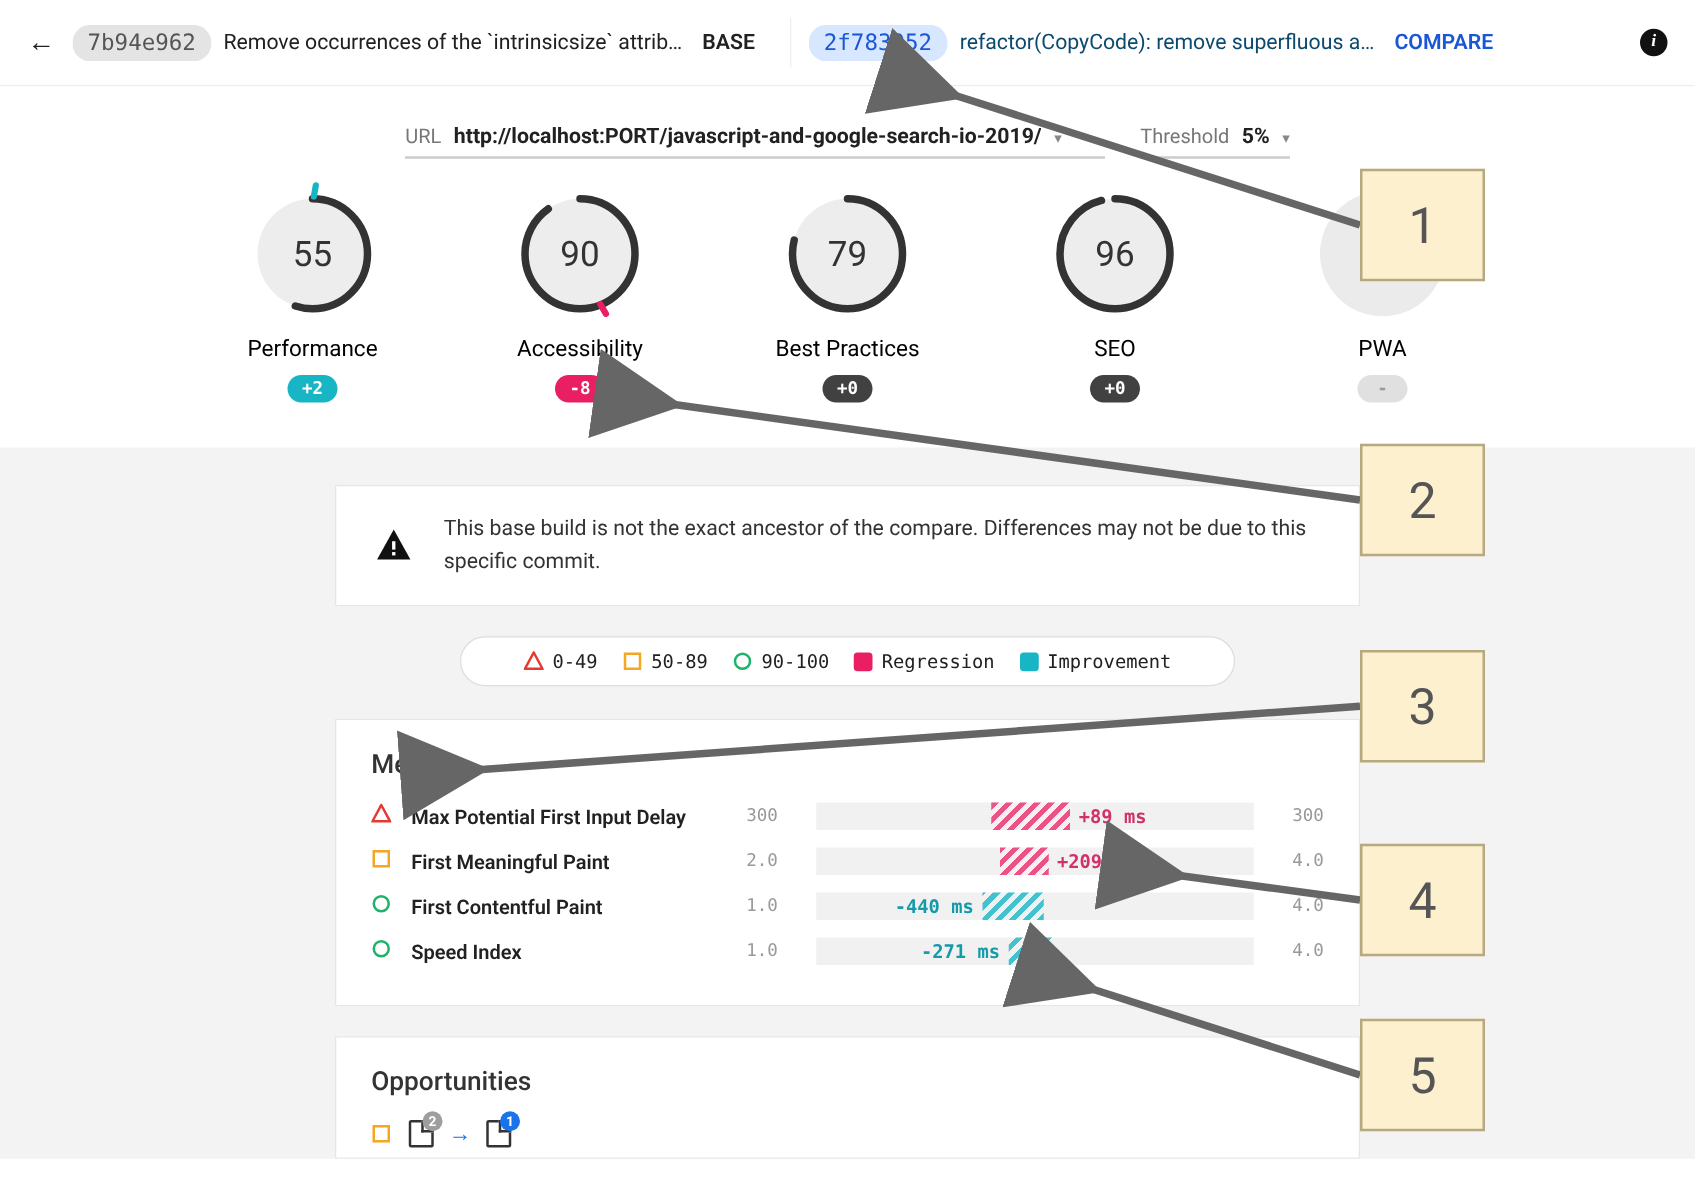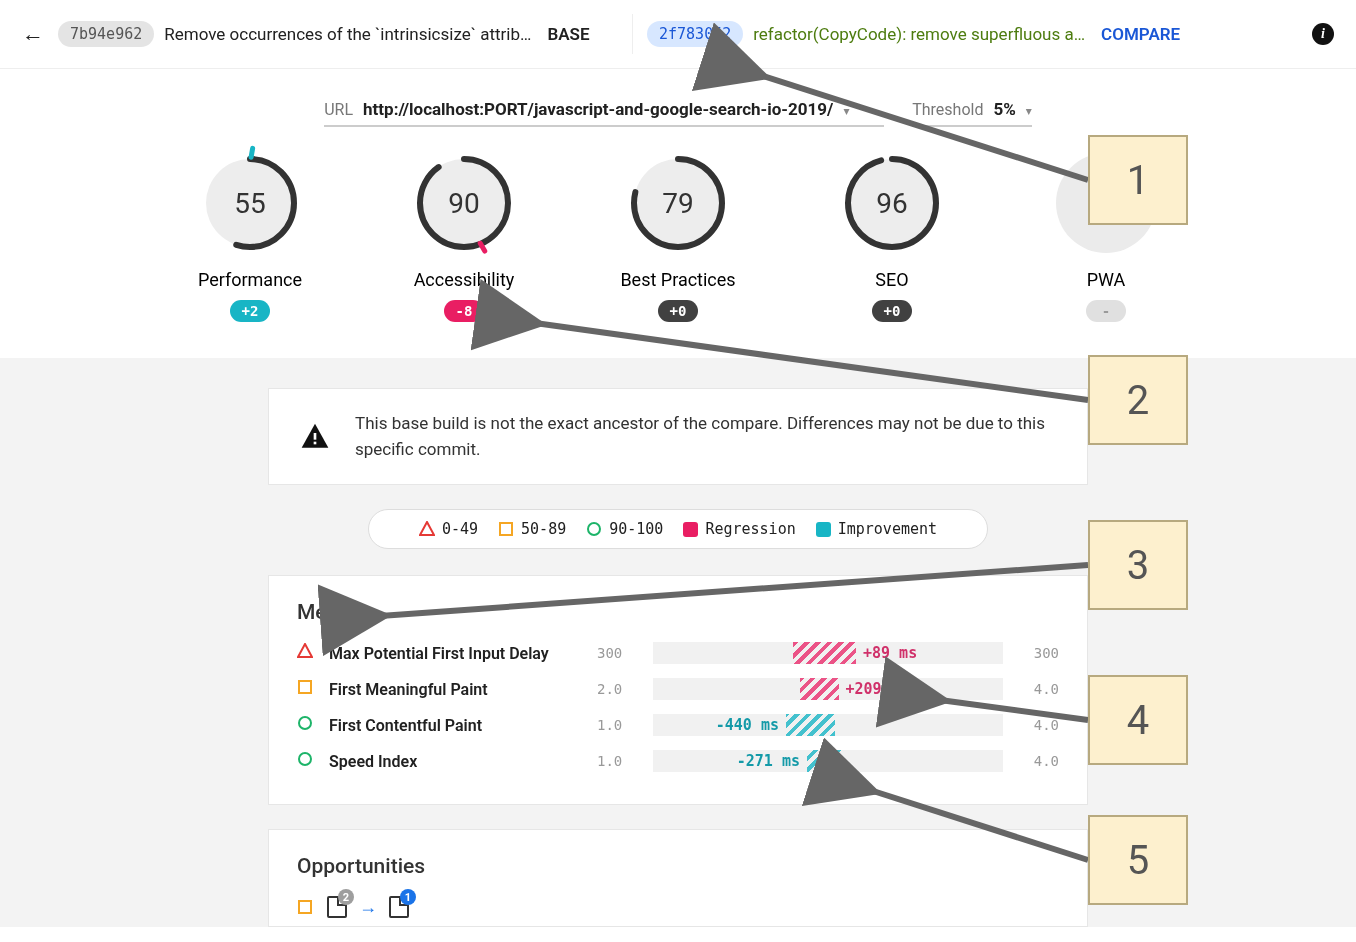--- a/index.html
+++ b/index.html
@@ -27,30 +27,30 @@
     gap: 10px;
     flex: 1;
     overflow: hidden;
     white-space: nowrap;
   }
   .commit-hash {
     font-family: "SFMono-Regular", Consolas, monospace;
     background: #e4e4e4;
     border-radius: 14px;
     padding: 4px 12px;
-    font-size: 15px;
+    font-size: 18px;
     color: #555;
   }
   .commit-hash.blue { background: #d7e7ff; color: #1a57d6; }
   .commit-msg {
     overflow: hidden;
     text-overflow: ellipsis;
     font-size: 17px;
   }
-  .commit-msg.blue { color: #4d7c0f; }
+  .commit-msg.blue { color: #0c4a6e; }
   .commit-label { font-weight: 600; font-size: 17px; padding-left: 6px; }
   .commit-label.blue { color: #1a57d6; }
   .divider-v { width: 1px; height: 40px; background: #eee; }
   .info-badge {
     width: 22px; height: 22px; border-radius: 50%;
     background: #111; color: #fff; display: flex;
     align-items: center; justify-content: center;
     font-family: Georgia, serif; font-style: italic; font-weight: 700;
     font-size: 14px; cursor: pointer;
   }

